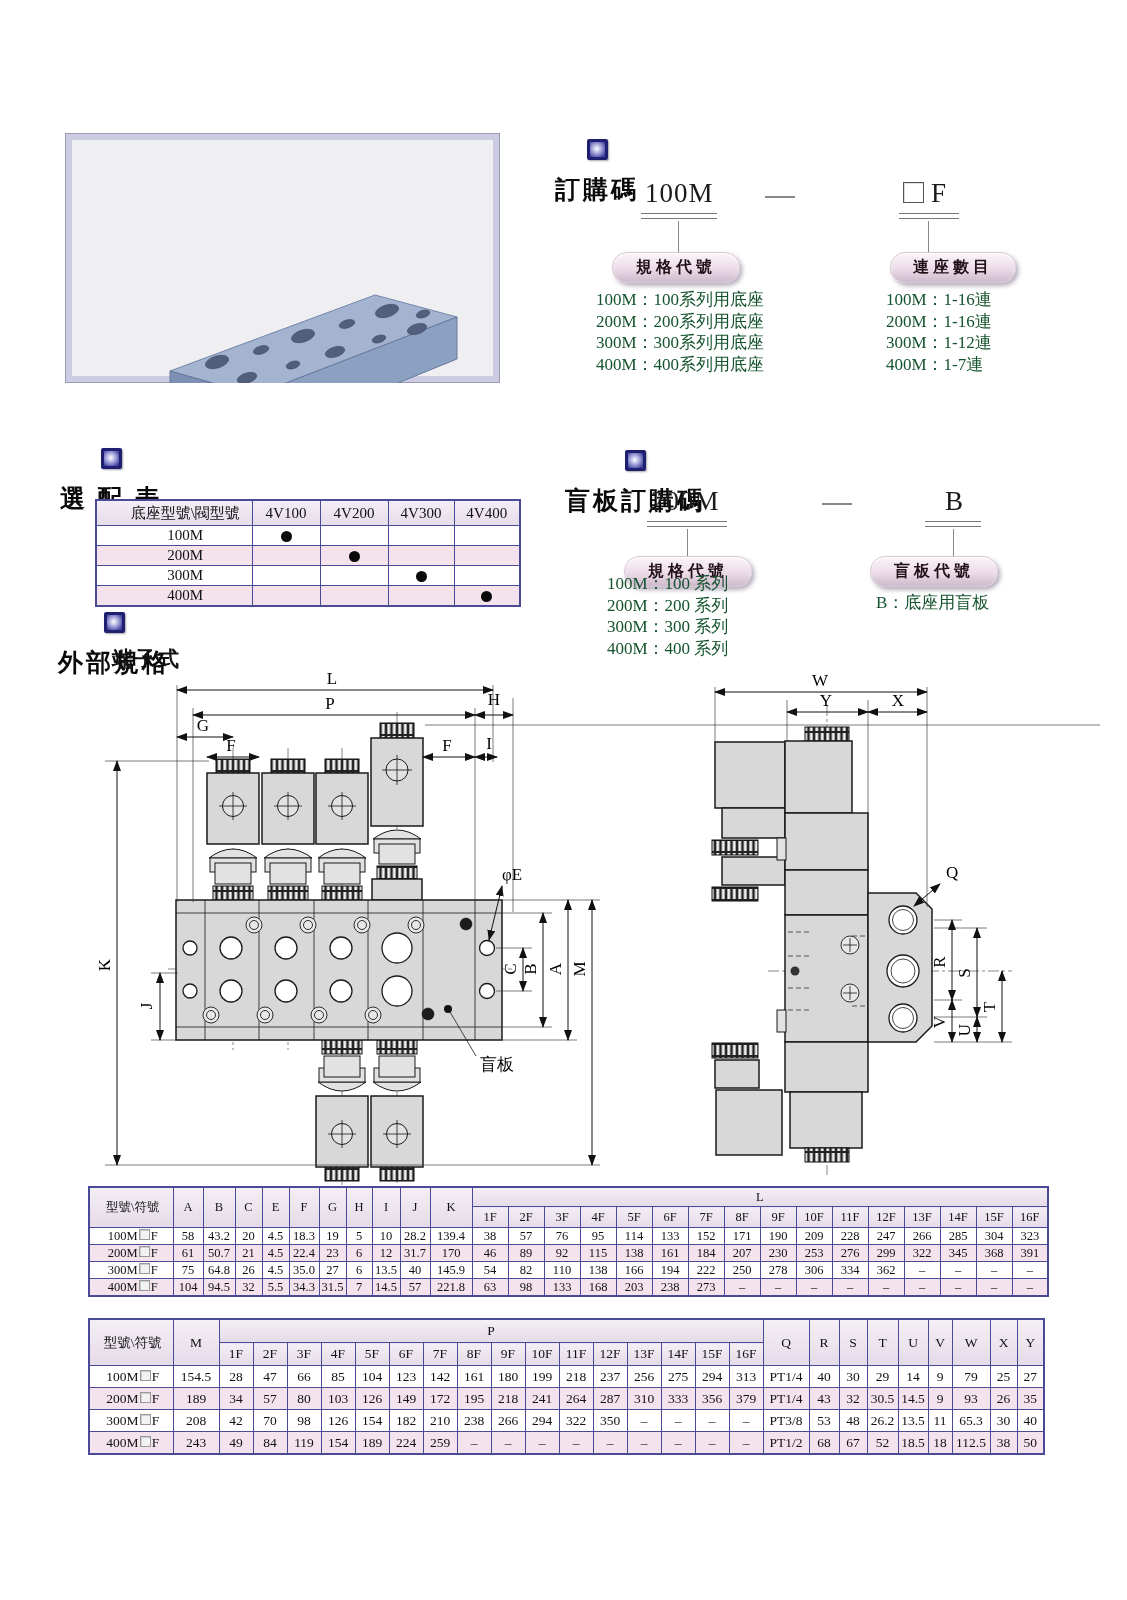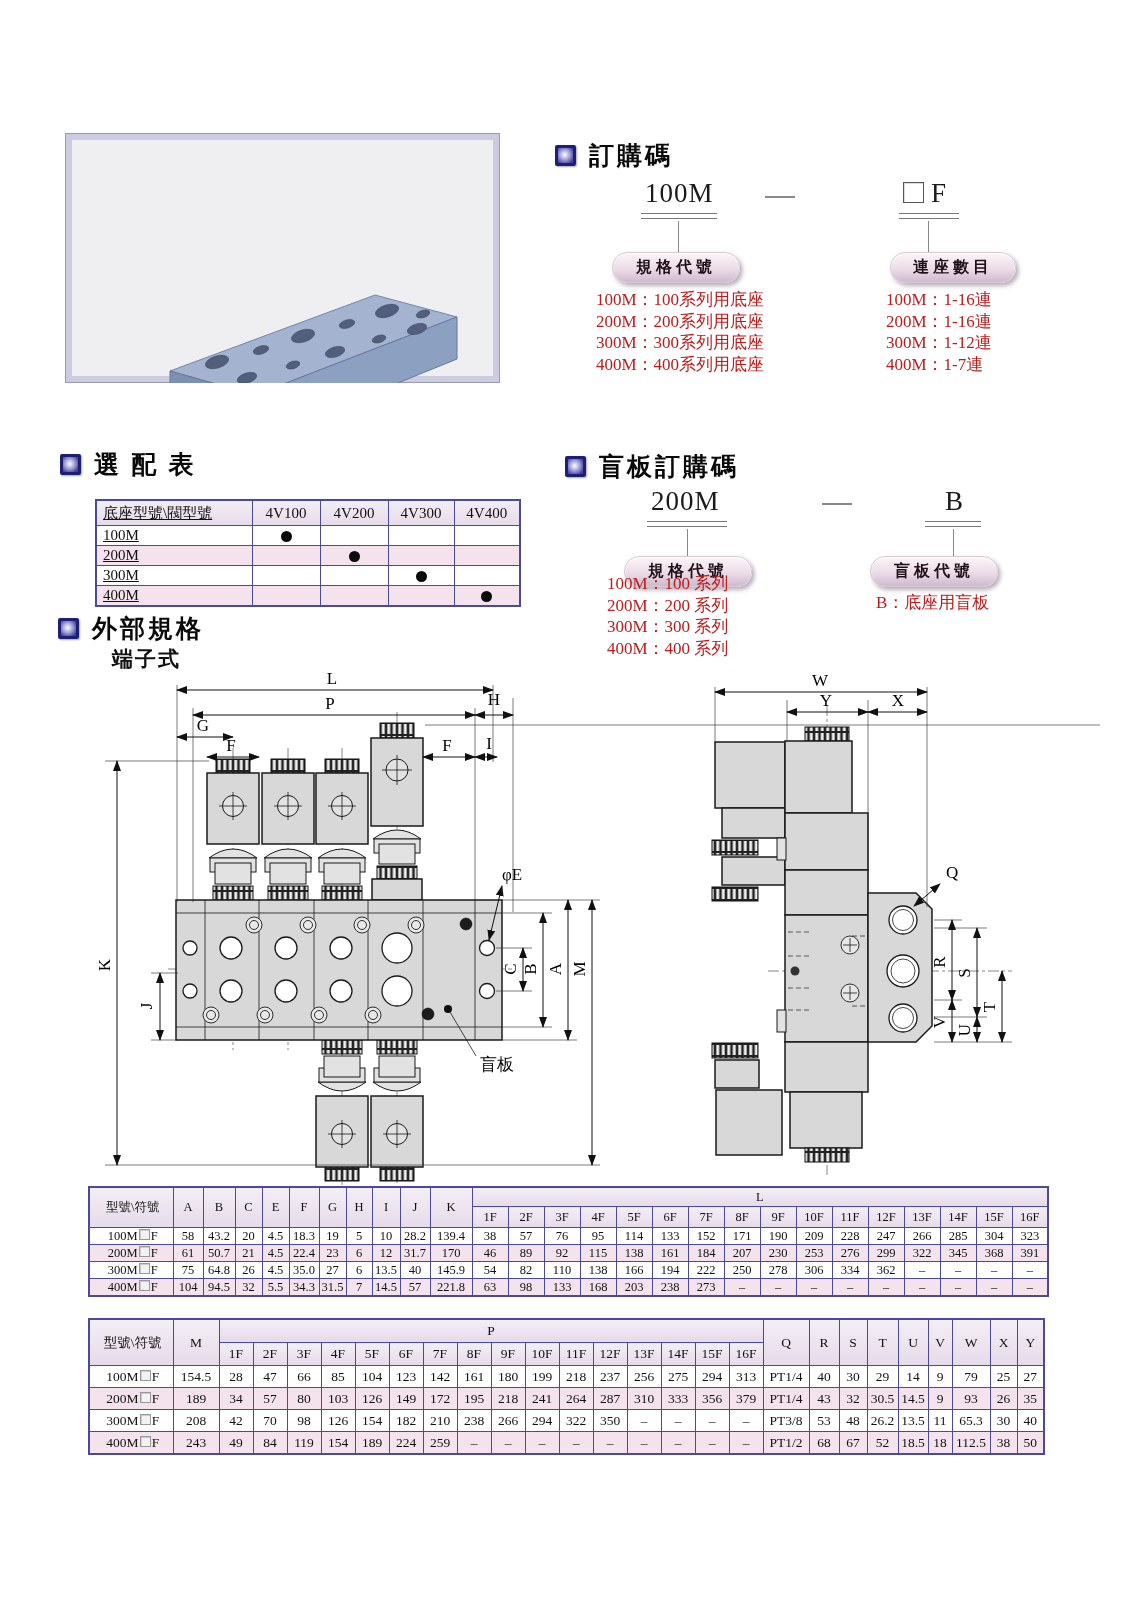--- a/index.html
+++ b/index.html
@@ -1,45 +1,45 @@
 <!DOCTYPE html>
 <html><head>
 <meta charset="utf-8">
 <style>
   html,body{margin:0;padding:0;background:#fff;}
   #page{position:relative;width:1127px;height:1600px;background:#ffffff;overflow:hidden;
         font-family:"Liberation Serif",serif;color:#111;}
   .abs{position:absolute;}
   
-  .sec-h{position:absolute;display:flex;align-items:center;gap:13px;}
+  .sec-h{position:absolute;display:flex;align-items:center;gap:13px;flex-direction:column;}
   .sec-icon{width:15px;height:15px;border:3px solid #1f1f72;border-radius:2px;
     background:radial-gradient(circle at 45% 45%,#ffffff,#9d9dd8 45%,#3c3c9a 85%);
     box-shadow:1px 1px 2px rgba(0,0,0,.35);}
   .sec-txt{font-weight:bold;font-size:25px;letter-spacing:3px;color:#0a0a0a;}
   .sub-t{position:absolute;font-weight:bold;font-size:21px;letter-spacing:2px;}
   
   .code{position:absolute;font-size:27px;letter-spacing:1px;color:#1a1a1a;}
   .bigsq{display:inline-block;width:19px;height:19px;border:1.8px solid #555;background:#fff;
     vertical-align:-1px;margin-right:7px;box-shadow:inset 1px 1px 0 #ddd;}
   .dul{position:absolute;height:4px;border-top:1.7px solid #777;border-bottom:1.7px solid #777;}
   .vline{position:absolute;width:1.2px;background:#888;}
   .hdash{position:absolute;height:2px;background:#888;}
   .pill{position:absolute;border-radius:15px;text-align:center;font-weight:bold;font-size:16px;
     letter-spacing:4px;color:#201018;padding:4px 0;
     background:linear-gradient(180deg,#faf5f8,#ecdce8 55%,#cdb9cc);
     box-shadow:2.5px 3px 4px rgba(100,80,110,.45), inset 0 1px 2px #fff;
     border:1px solid #d8c8d4;}
   .code-col{position:absolute;}
-  .code-item{font-size:17px;line-height:21.5px;color:#b91c1c;white-space:nowrap;}
+  .code-item{font-size:17px;line-height:21.5px;color:#14532d;white-space:nowrap;}
   
   .seltbl{border-collapse:collapse;table-layout:fixed;border:2.5px solid #4a4a99;background:#fff;}
   .seltbl th,.seltbl td{border:1.5px solid #4a4a99;font-size:15px;font-weight:normal;
     text-align:center;height:19px;padding:0;font-family:"Liberation Serif",serif;}
   .seltbl th{background:linear-gradient(180deg,#f3edf5,#e6dcea);height:24px;}
-  .seltbl .lbl{text-align:left;padding-left:6px;text-decoration:underline;}
+  .seltbl .lbl{text-align:center;padding-left:22px;}
   .dot{display:inline-block;width:11px;height:11px;border-radius:50%;background:#0a0a0a;vertical-align:middle;}
   
   .dimtbl{border-collapse:collapse;table-layout:fixed;border:2.3px solid #4a4a99;background:#fff;}
   .dimtbl th,.dimtbl td{border:1.3px solid #4a4a99;text-align:center;padding:0;white-space:nowrap;
     overflow:hidden;font-family:"Liberation Serif",serif;font-weight:normal;}
   .dimtbl th{background:linear-gradient(180deg,#f4eef5,#e5dbe9);}
   tr.pink td{background:#f4e3ed;}
   .t1 th,.t1 td{font-size:12.5px;}
   .t1 thead tr:nth-child(1) th{height:18px;}
   .t1 thead tr:nth-child(2) th{height:20px;}

